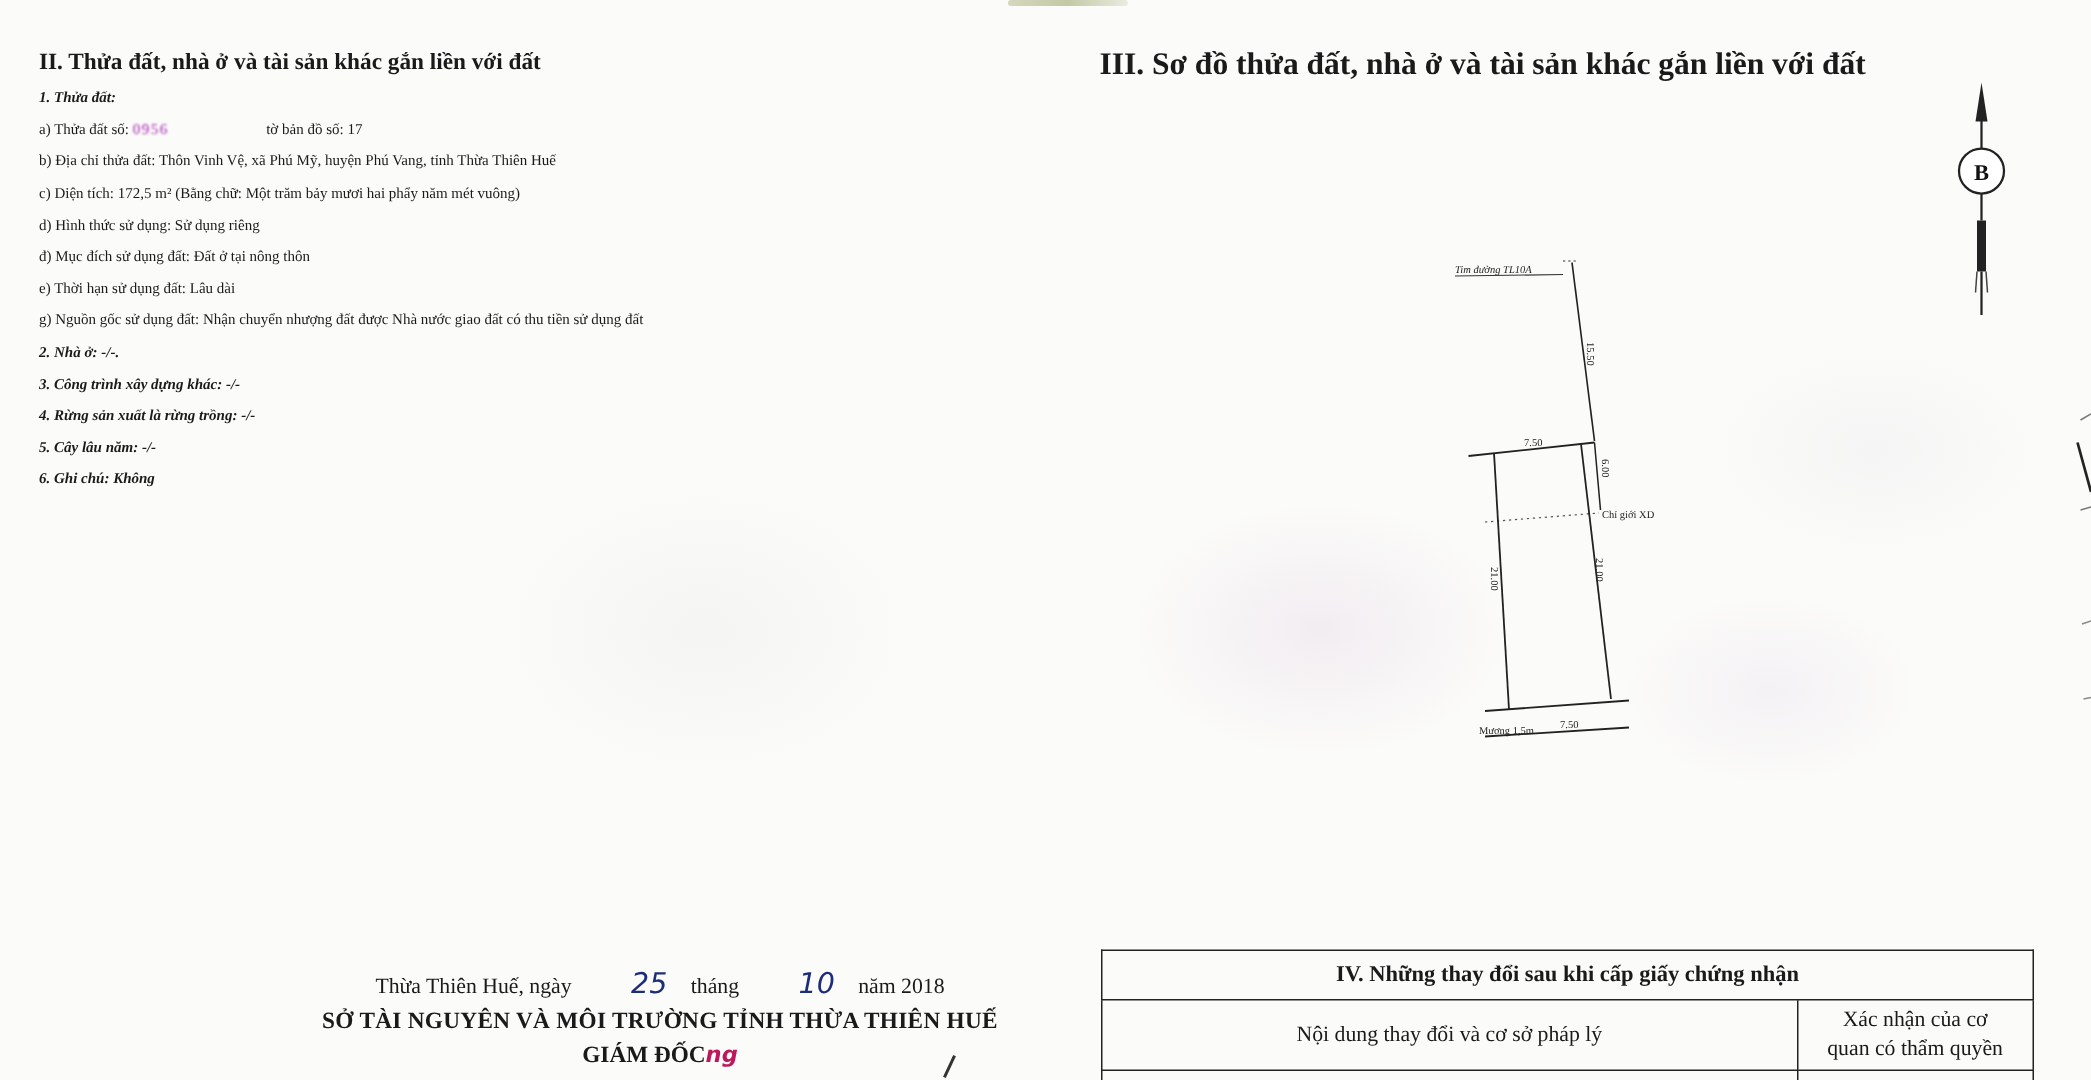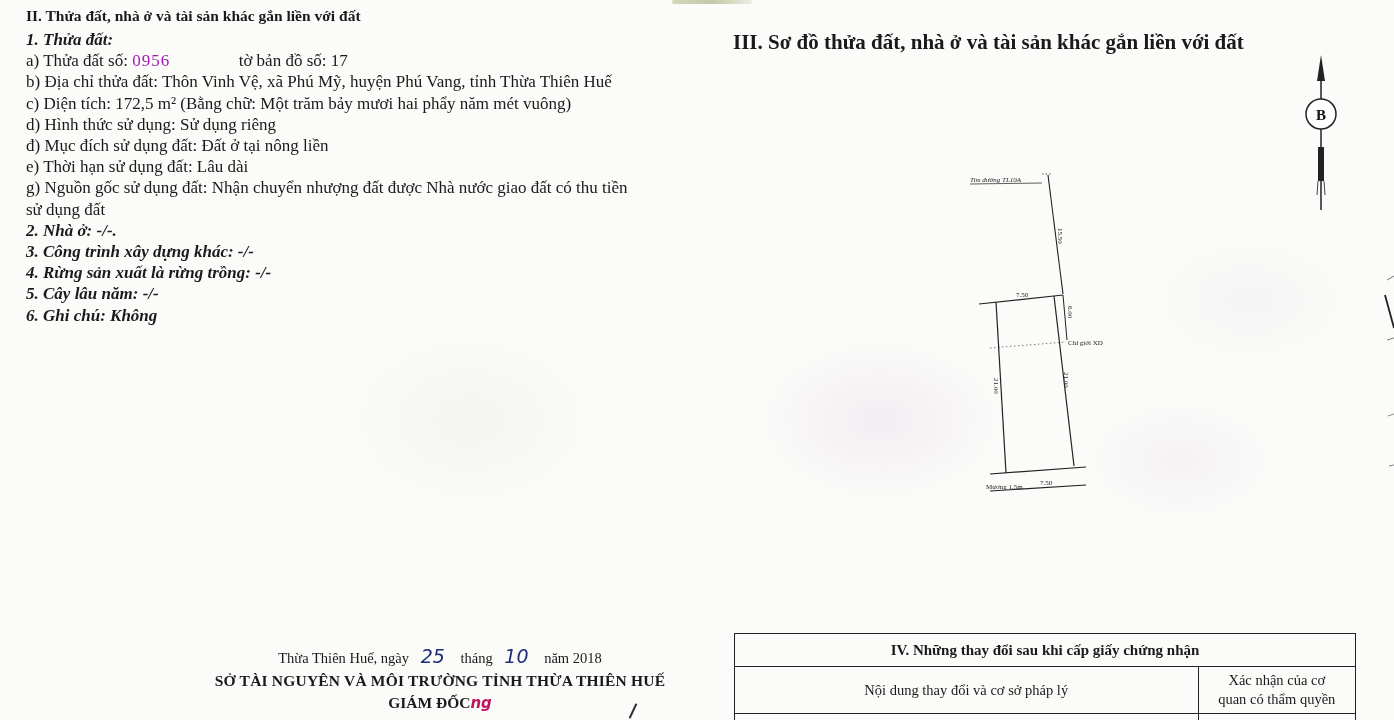--- a/index.html
+++ b/index.html
@@ -16,31 +16,31 @@
       radial-gradient(ellipse 140px 90px at 1180px 460px, rgba(238,232,240,0.5), transparent 70%),
       radial-gradient(ellipse 200px 140px at 470px 420px, rgba(236,236,236,0.45), transparent 70%),
       radial-gradient(ellipse 160px 100px at 1250px 300px, rgba(235,235,238,0.4), transparent 70%);
     pointer-events: none;
   }
   .top-smudge {
     position: absolute; left: 672px; top: 0; width: 80px; height: 4px;
     background: linear-gradient(90deg, rgba(190,190,150,0.6), rgba(170,180,130,0.7), rgba(200,200,170,0.3));
     border-radius: 2px;
   }
-  .left-page { position: absolute; left: 26px; top: 6px; width: 640px; }
+  .left-page { position: absolute; left: 26px; top: 32px; width: 640px; }
   .sec-title { font-weight: bold; font-size: 15.5px; margin: 0 0 4px 0; line-height: 19px; }
-  .line { font-size: 17px; line-height: 21.2px; white-space: nowrap; }
+  .line { font-size: 10px; line-height: 21.2px; white-space: nowrap; }
   .line.italic { font-style: italic; font-weight: bold; }
   .wrap { white-space: normal; width: 610px; }
   .blur { color: #a21caf; letter-spacing: 1px; filter: blur(0.6px); }
   .gap { display: inline-block; width: 60px; }
 
   .sign-block { position: absolute; left: 200px; top: 645px; width: 480px; text-align: center; }
   .date-line { font-size: 14.5px; line-height: 22px; }
-  .hand { font-family: "DejaVu Sans", sans-serif; font-style: italic; color: #1c2e7a; font-size: 19px; padding: 0 12px 0 8px; }
+  .hand { font-family: "DejaVu Sans", sans-serif; font-style: italic; color: #1c2e7a; font-size: 19px; padding: 0 12px 0 8px; margin-left: 28px; }
   .org { font-weight: bold; font-size: 15.5px; line-height: 23px; letter-spacing: 0.2px; }
   .title-sig { font-weight: bold; font-size: 15.5px; line-height: 22px; }
   .sig-scrawl { font-family: "DejaVu Sans", sans-serif; color: #be185d; font-style: italic; font-size: 15px; }
   .tick { position: absolute; left: 632px; top: 703px; width: 2px; height: 16px; background: #333; transform: rotate(25deg); }
 
   .right-title { position: absolute; left: 733px; top: 30px; font-weight: bold; font-size: 21px; }
   .compass { position: absolute; left: 1304px; top: 55px; width: 36px; height: 160px; }
   .diagram { position: absolute; left: 960px; top: 160px; width: 180px; height: 340px; }
 
   .right-edge { position: absolute; left: 1378px; top: 240px; width: 16px; height: 230px; }
@@ -66,21 +66,21 @@
   <div class="line italic">1. Thửa đất:</div>
   <div class="line">
     <span>a) Thửa đất số:</span>
     <span class="blur">0956</span>
     <span class="gap"></span>
     <span>tờ bản đồ số: 17</span>
   </div>
   <div class="line">b) Địa chỉ thửa đất: Thôn Vinh Vệ, xã Phú Mỹ, huyện Phú Vang, tỉnh Thừa Thiên Huế</div>
   <div class="line">c) Diện tích: 172,5 m² (Bằng chữ: Một trăm bảy mươi hai phẩy năm mét vuông)</div>
   <div class="line">d) Hình thức sử dụng: Sử dụng riêng</div>
-  <div class="line">đ) Mục đích sử dụng đất: Đất ở tại nông liền</div>
+  <div class="line">đ) Mục đích sử dụng đất: Đất ở tại nông thôn</div>
   <div class="line">e) Thời hạn sử dụng đất: Lâu dài</div>
   <div class="line wrap">g) Nguồn gốc sử dụng đất: Nhận chuyển nhượng đất được Nhà nước giao đất có thu tiền sử dụng đất</div>
   <div class="line italic">2. Nhà ở: -/-.</div>
   <div class="line italic">3. Công trình xây dựng khác: -/-</div>
   <div class="line italic">4. Rừng sản xuất là rừng trồng: -/-</div>
   <div class="line italic">5. Cây lâu năm: -/-</div>
   <div class="line italic">6. Ghi chú: Không</div>
 </div>
 
 <div class="sign-block">

